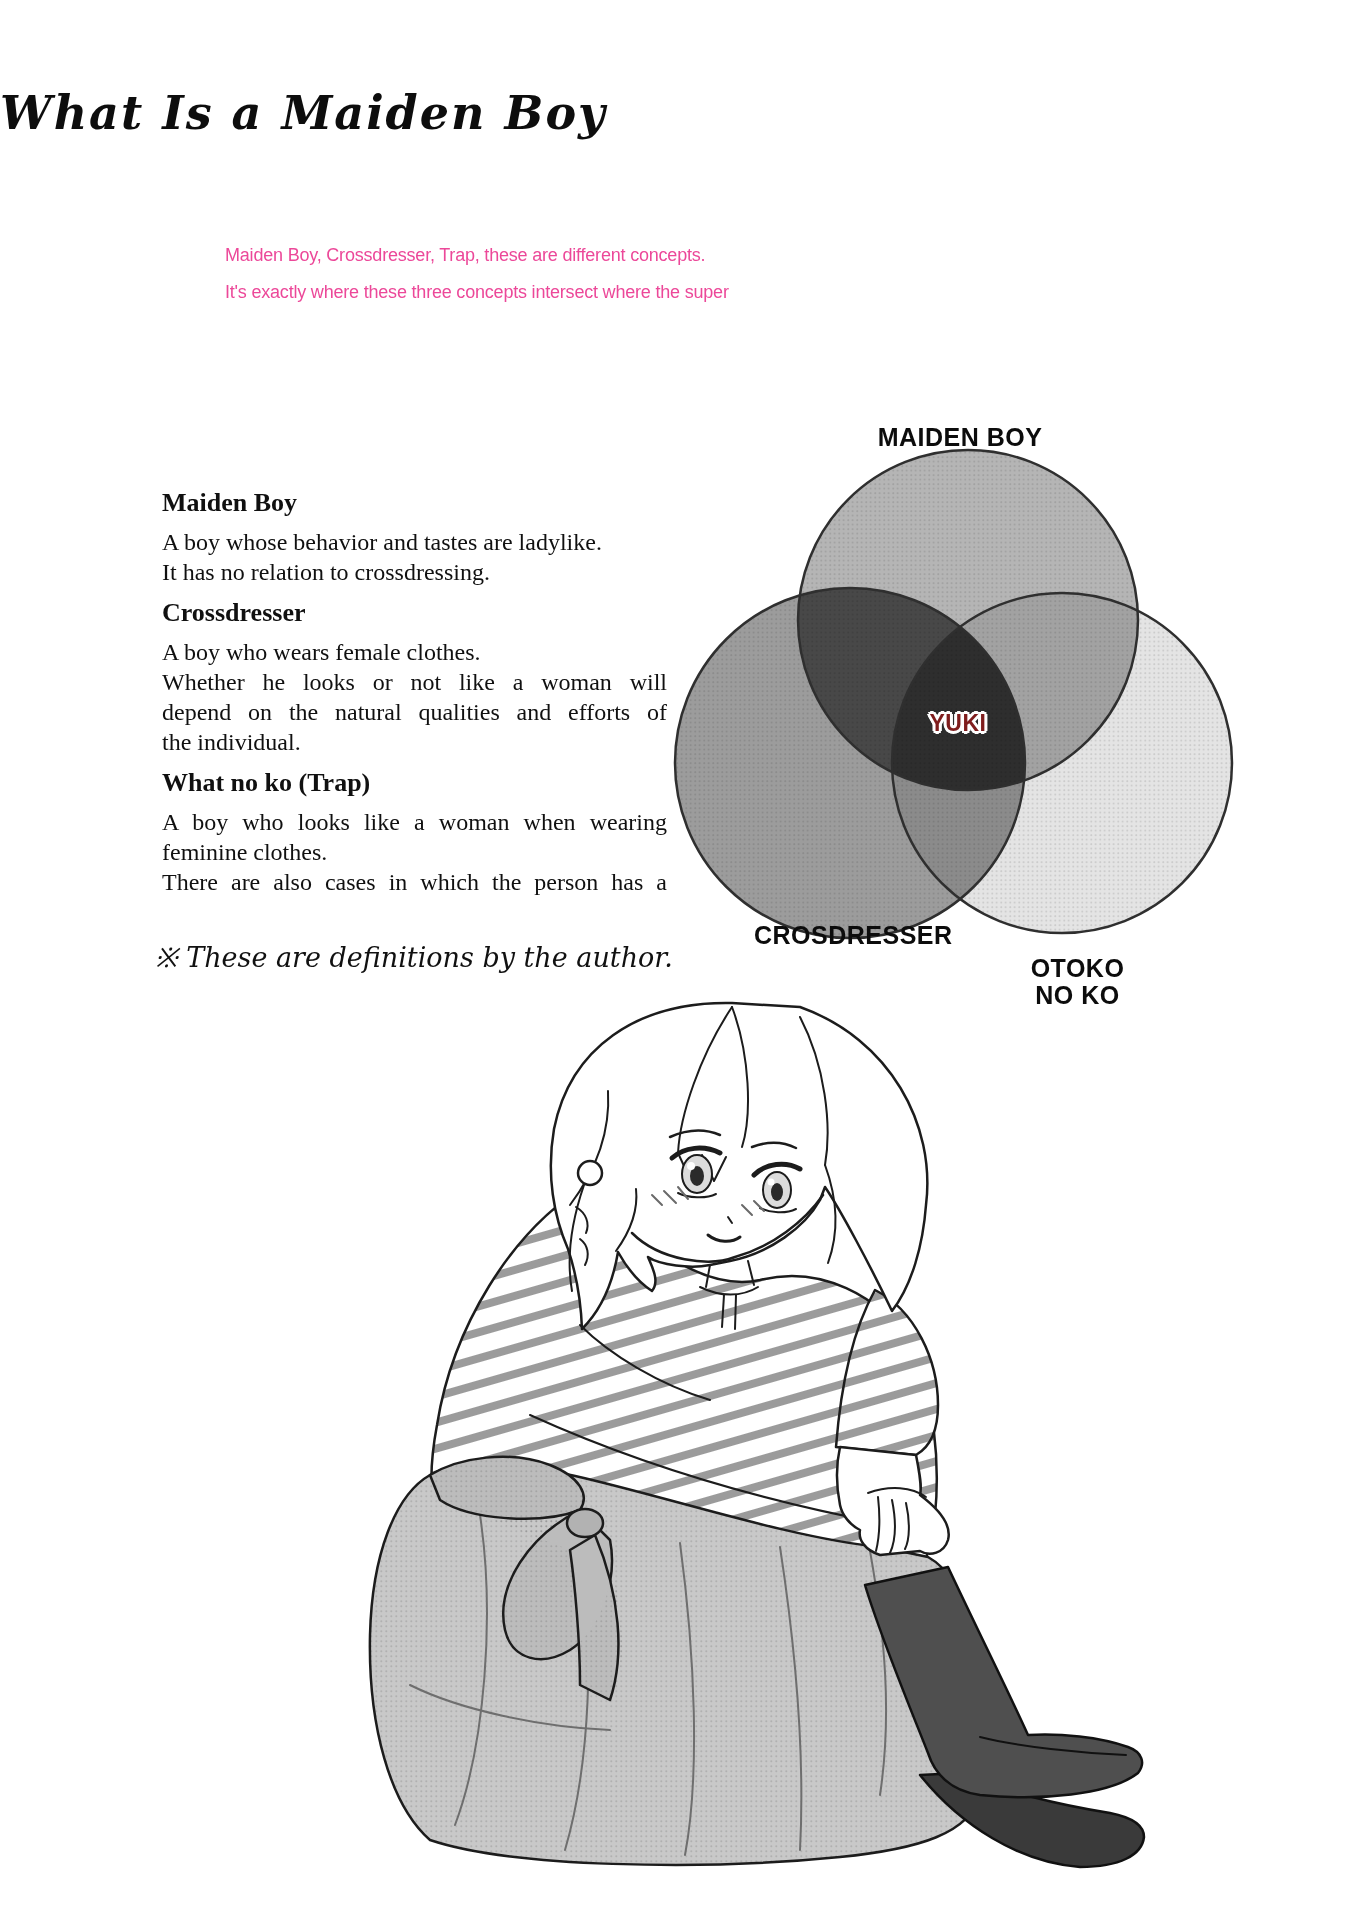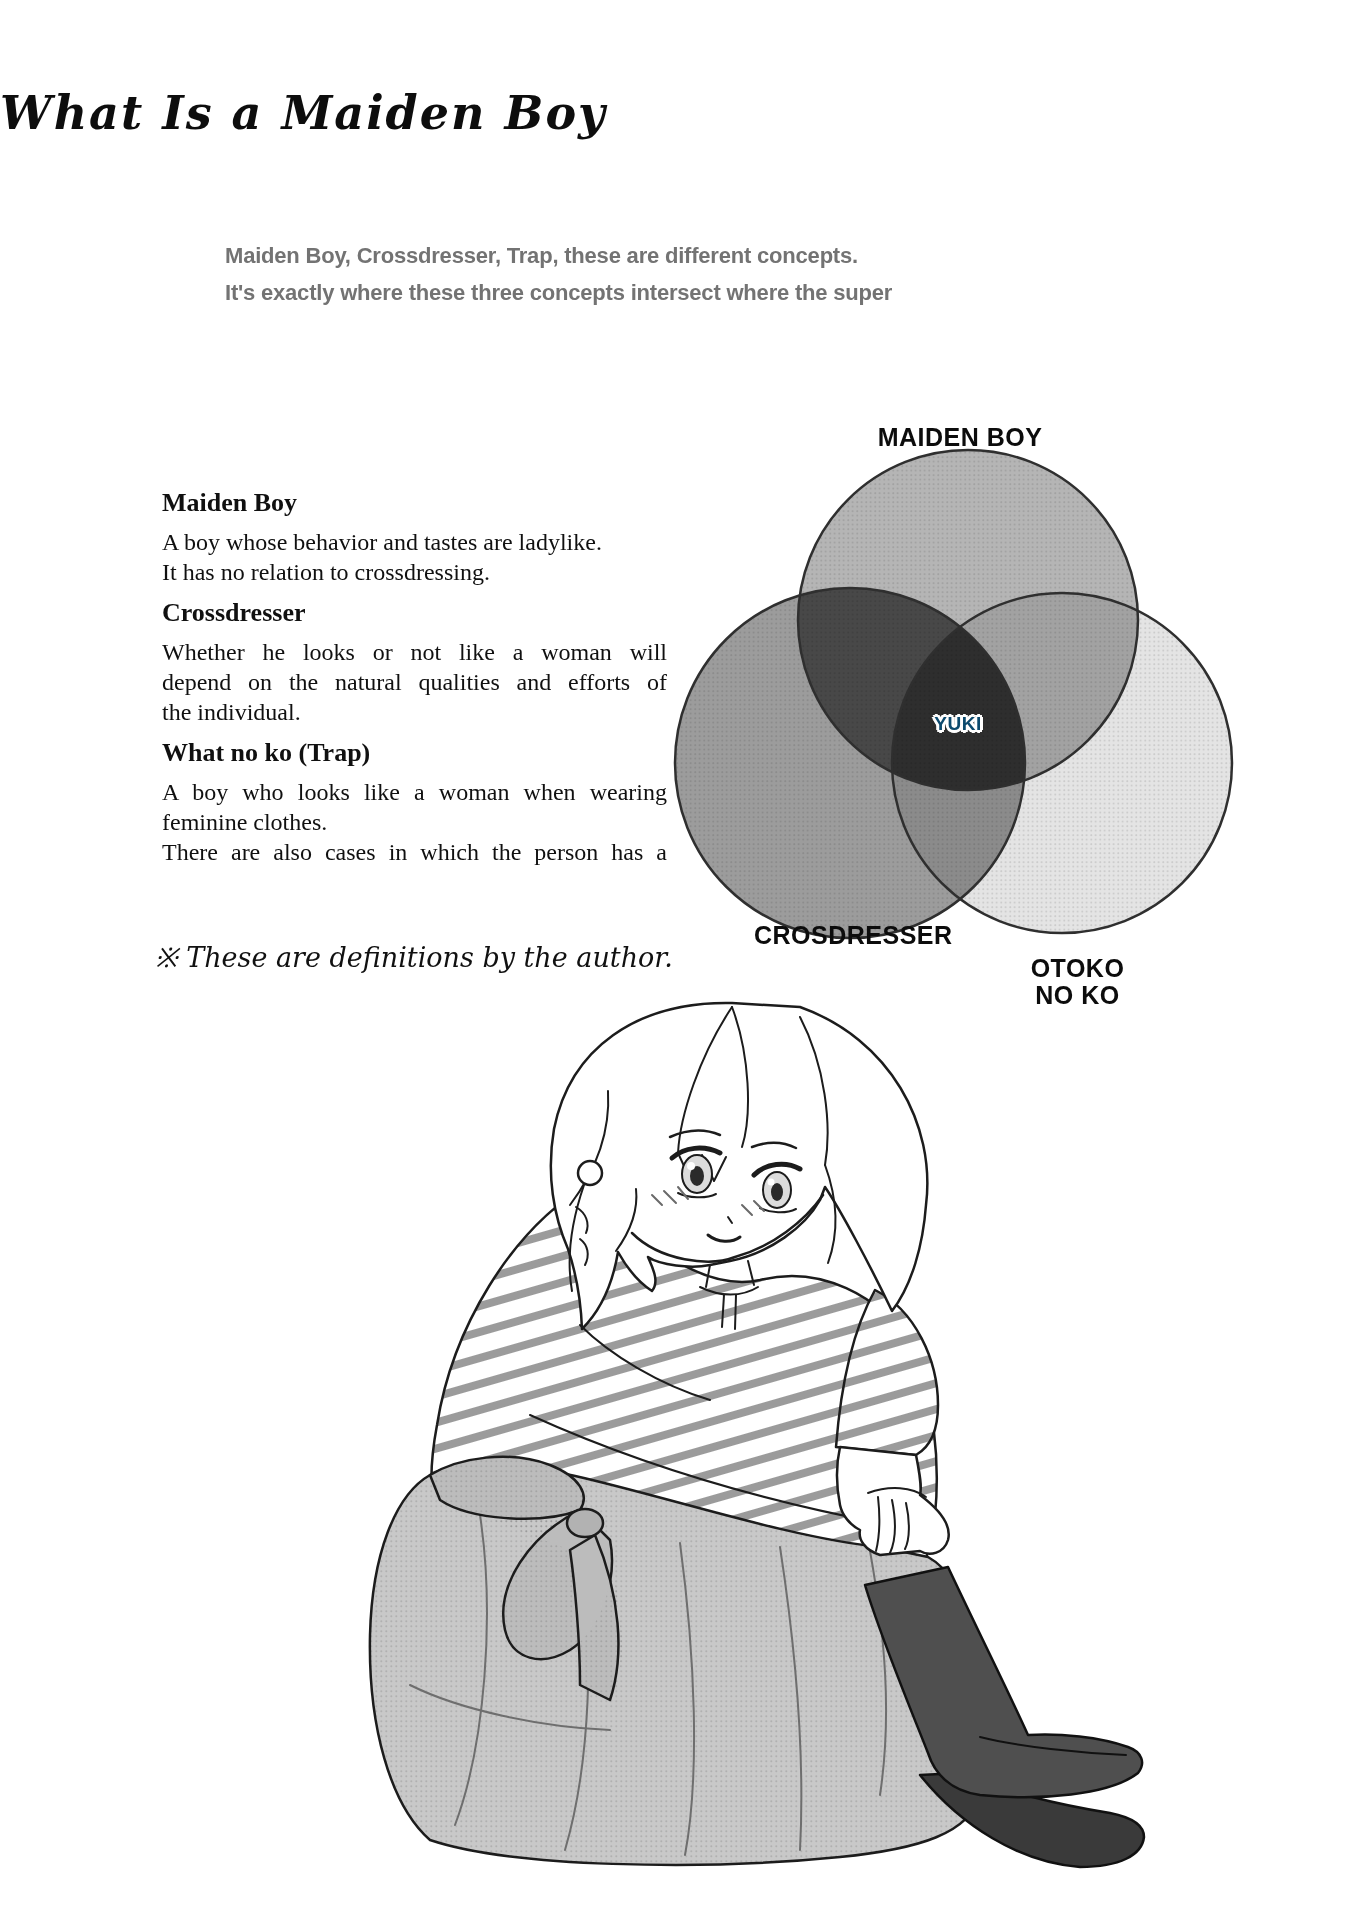--- a/index.html
+++ b/index.html
@@ -4,42 +4,42 @@
 <style>
   html,body{margin:0;padding:0;background:#777;}
   .page{position:relative;width:1350px;height:1920px;background:#ffffff;margin:0 auto;overflow:hidden;
         font-family:"Liberation Sans",sans-serif;color:#111;}
   
   .title{position:absolute;top:86px;left:0;width:1350px;
          font-family:"DejaVu Serif",serif;font-style:italic;font-weight:bold;
          font-size:46px;letter-spacing:2px;color:#0d0d0d;}
   
   .intro{position:absolute;left:225px;top:237px;width:920px;
-         font-family:"Liberation Sans",sans-serif;font-weight:bold;
-         font-size:22px;line-height:37px;letter-spacing:-0.2px;color:#737373;}
+         font-family:"Liberation Sans",sans-serif;font-weight:normal;
+         font-size:18px;line-height:37px;letter-spacing:-0.2px;color:#ec4899;}
   .strike{text-decoration:line-through;text-decoration-thickness:3px;}
   
   .defs{position:absolute;left:162px;top:487px;width:505px;
         font-family:"Liberation Serif",serif;color:#101010;}
   .defs .term{font-size:26px;font-weight:bold;line-height:32px;margin:10px 0 8px 0;}
   .defs .term:first-child{margin-top:0;}
   .defs .line{font-size:24px;line-height:30px;}
   .defs .line.j{text-align:justify;text-align-last:justify;}
   
   .footnote{position:absolute;left:155px;top:938px;width:560px;
             font-family:"DejaVu Serif",serif;font-style:italic;
             font-size:27px;color:#111;}
   
   .venn-wrap{position:absolute;left:640px;top:420px;width:610px;height:580px;}
   .venn-label{position:absolute;font-family:"Liberation Sans",sans-serif;font-weight:bold;
               font-size:25px;letter-spacing:0.5px;color:#0c0c0c;text-align:center;line-height:27px;}
   .lbl-maiden{left:855px;top:424px;width:210px;}
   .lbl-cros{left:754px;top:922px;width:175px;}
   .lbl-otoko{left:1010px;top:919px;width:135px;margin-top:36px;}
-  .lbl-yuki{left:908px;top:710px;width:100px;font-size:19px;color:#0c4a6e;
+  .lbl-yuki{left:908px;top:710px;width:100px;font-size:23px;color:#7f1d1d;
             text-shadow:-2px -2px 0 #fff,2px -2px 0 #fff,-2px 2px 0 #fff,2px 2px 0 #fff,
                          0 -3px 0 #fff,0 3px 0 #fff,-3px 0 0 #fff,3px 0 0 #fff;}
   
   .illu{position:absolute;left:280px;top:995px;width:870px;height:905px;}
   svg{display:block;}
 </style>
 </head>
 <body>
 
 <div class="page">
@@ -50,20 +50,21 @@
     <div>Maiden Boy, Crossdresser, Trap, these are different concepts.</div>
     <div>It's exactly where these three concepts intersect where the super</div>
   </div>
 
   <div class="defs">
     <div class="term">Maiden Boy</div>
     <div class="line">A boy whose behavior and tastes are ladylike.</div>
     <div class="line">It has no relation to crossdressing.</div>
 
     <div class="term">Crossdresser</div>
+    <div class="line">A boy who wears female clothes.</div>
     <div class="line j">Whether he looks or not like a woman will</div>
     <div class="line j">depend on the natural qualities and efforts of</div>
     <div class="line">the individual.</div>
 
     <div class="term">What no ko (Trap)</div>
     <div class="line j">A boy who looks like a woman when wearing</div>
     <div class="line">feminine clothes.</div>
     <div class="line j">There are also cases in which the person has a</div>
   </div>
 

